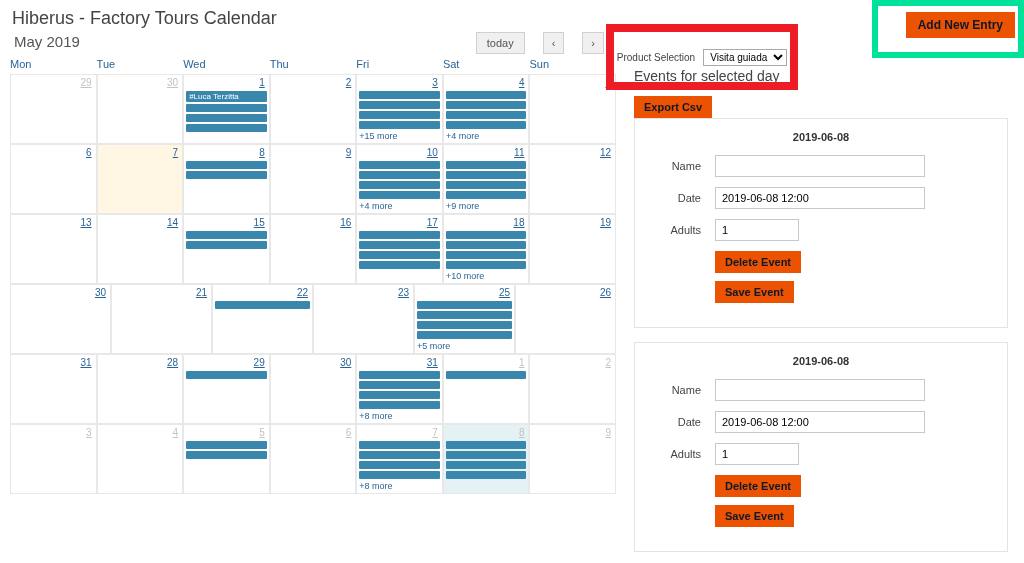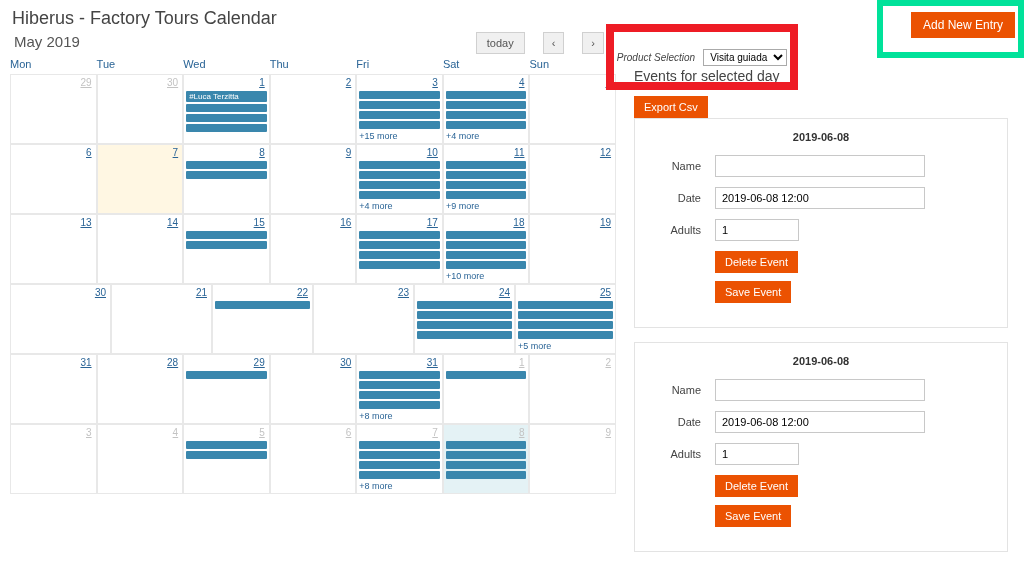--- a/index.html
+++ b/index.html
@@ -4,38 +4,39 @@
 <style>
   * { box-sizing: border-box; font-family: -apple-system, BlinkMacSystemFont, "Segoe UI", Helvetica, Arial, sans-serif; }
   html, body { margin:0; padding:0; background:#fff; height:100%; }
   body { width:1024px; height:563px; overflow:hidden; position:relative; color:#333; }
 
   .page-title { font-size:18px; font-weight:400; color:#444; padding:8px 12px 4px 12px; }
   .month-title { font-size:15px; color:#555; padding:0 0 6px 14px; }
 
   .add-new-wrap { position:absolute; top:0; right:0; border:6px solid #00e29a; padding:6px 3px 14px 28px; }
   .btn-orange {
-    background:#eb5202; color:#ffffff; border:none; padding:6px 12px; font-size:12px;
+    background:#eb5202; color:#0f172a; border:none; padding:6px 12px; font-size:12px;
     cursor:pointer;
+    font-weight:bold;
   }
   .btn-orange.small { padding:5px 10px; font-size:11px; }
 
   .toolbar { display:flex; gap:18px; position:relative; justify-content:flex-end; padding-right:420px; margin-top:-24px; }
   .today-btn, .nav-btn {
     background:#f0f0f0; border:1px solid #d0d0d0; color:#555; font-size:11px;
     padding:4px 10px; cursor:pointer;
   }
   .nav-btn { padding:4px 8px; }
 
   .red-frame {
     position:absolute; top:24px; left:606px; width:192px; height:66px;
     border:8px solid #ee1c25; background:transparent; z-index:50;
     display:flex; align-items:center; justify-content:center; font-size:10px; color:#444;
   }
-  .red-frame label { margin-right:8px;font-style:italic; }
+  .red-frame label { margin-right:8px; }
   .red-frame select.sel {
     font-size:10px; border:1px solid #aaa; padding:1px 2px; background:#fff; width:84px;
   }
 
   .layout { display:flex; padding:0 10px; gap:14px; }
   .calendar { width:606px; }
   .side { flex:1; padding-top:6px; }
 
   .dow-row { display:flex; }
   .dow { flex:1; text-align:left; font-size:11px; color:#2a6496; padding:4px 0; }
@@ -245,37 +246,31 @@
           <div class="cell">
             <div class="num">22</div>
             <div class="bars">
               <div class="bar"></div>
             </div>
           </div>
           <div class="cell">
             <div class="num">23</div>
           </div>
           <div class="cell">
-            <div class="num">24</div>
-            <div class="bars">
-              <div class="bar"></div>
-              <div class="bar"></div>
-              <div class="bar"></div>
-              <div class="bar"></div>
-            </div>
-          </div>
-          <div class="cell">
             <div class="num">25</div>
             <div class="bars">
               <div class="bar"></div>
               <div class="bar"></div>
               <div class="bar"></div>
               <div class="bar"></div>
             </div>
             <div class="more">+5 more</div>
+          </div>
+          <div class="cell">
+            <div class="num">26</div>
           </div>
         </div>
         <div class="week">
           <div class="cell">
             <div class="num">31</div>
           </div>
           <div class="cell">
             <div class="num">28</div>
           </div>
           <div class="cell">

